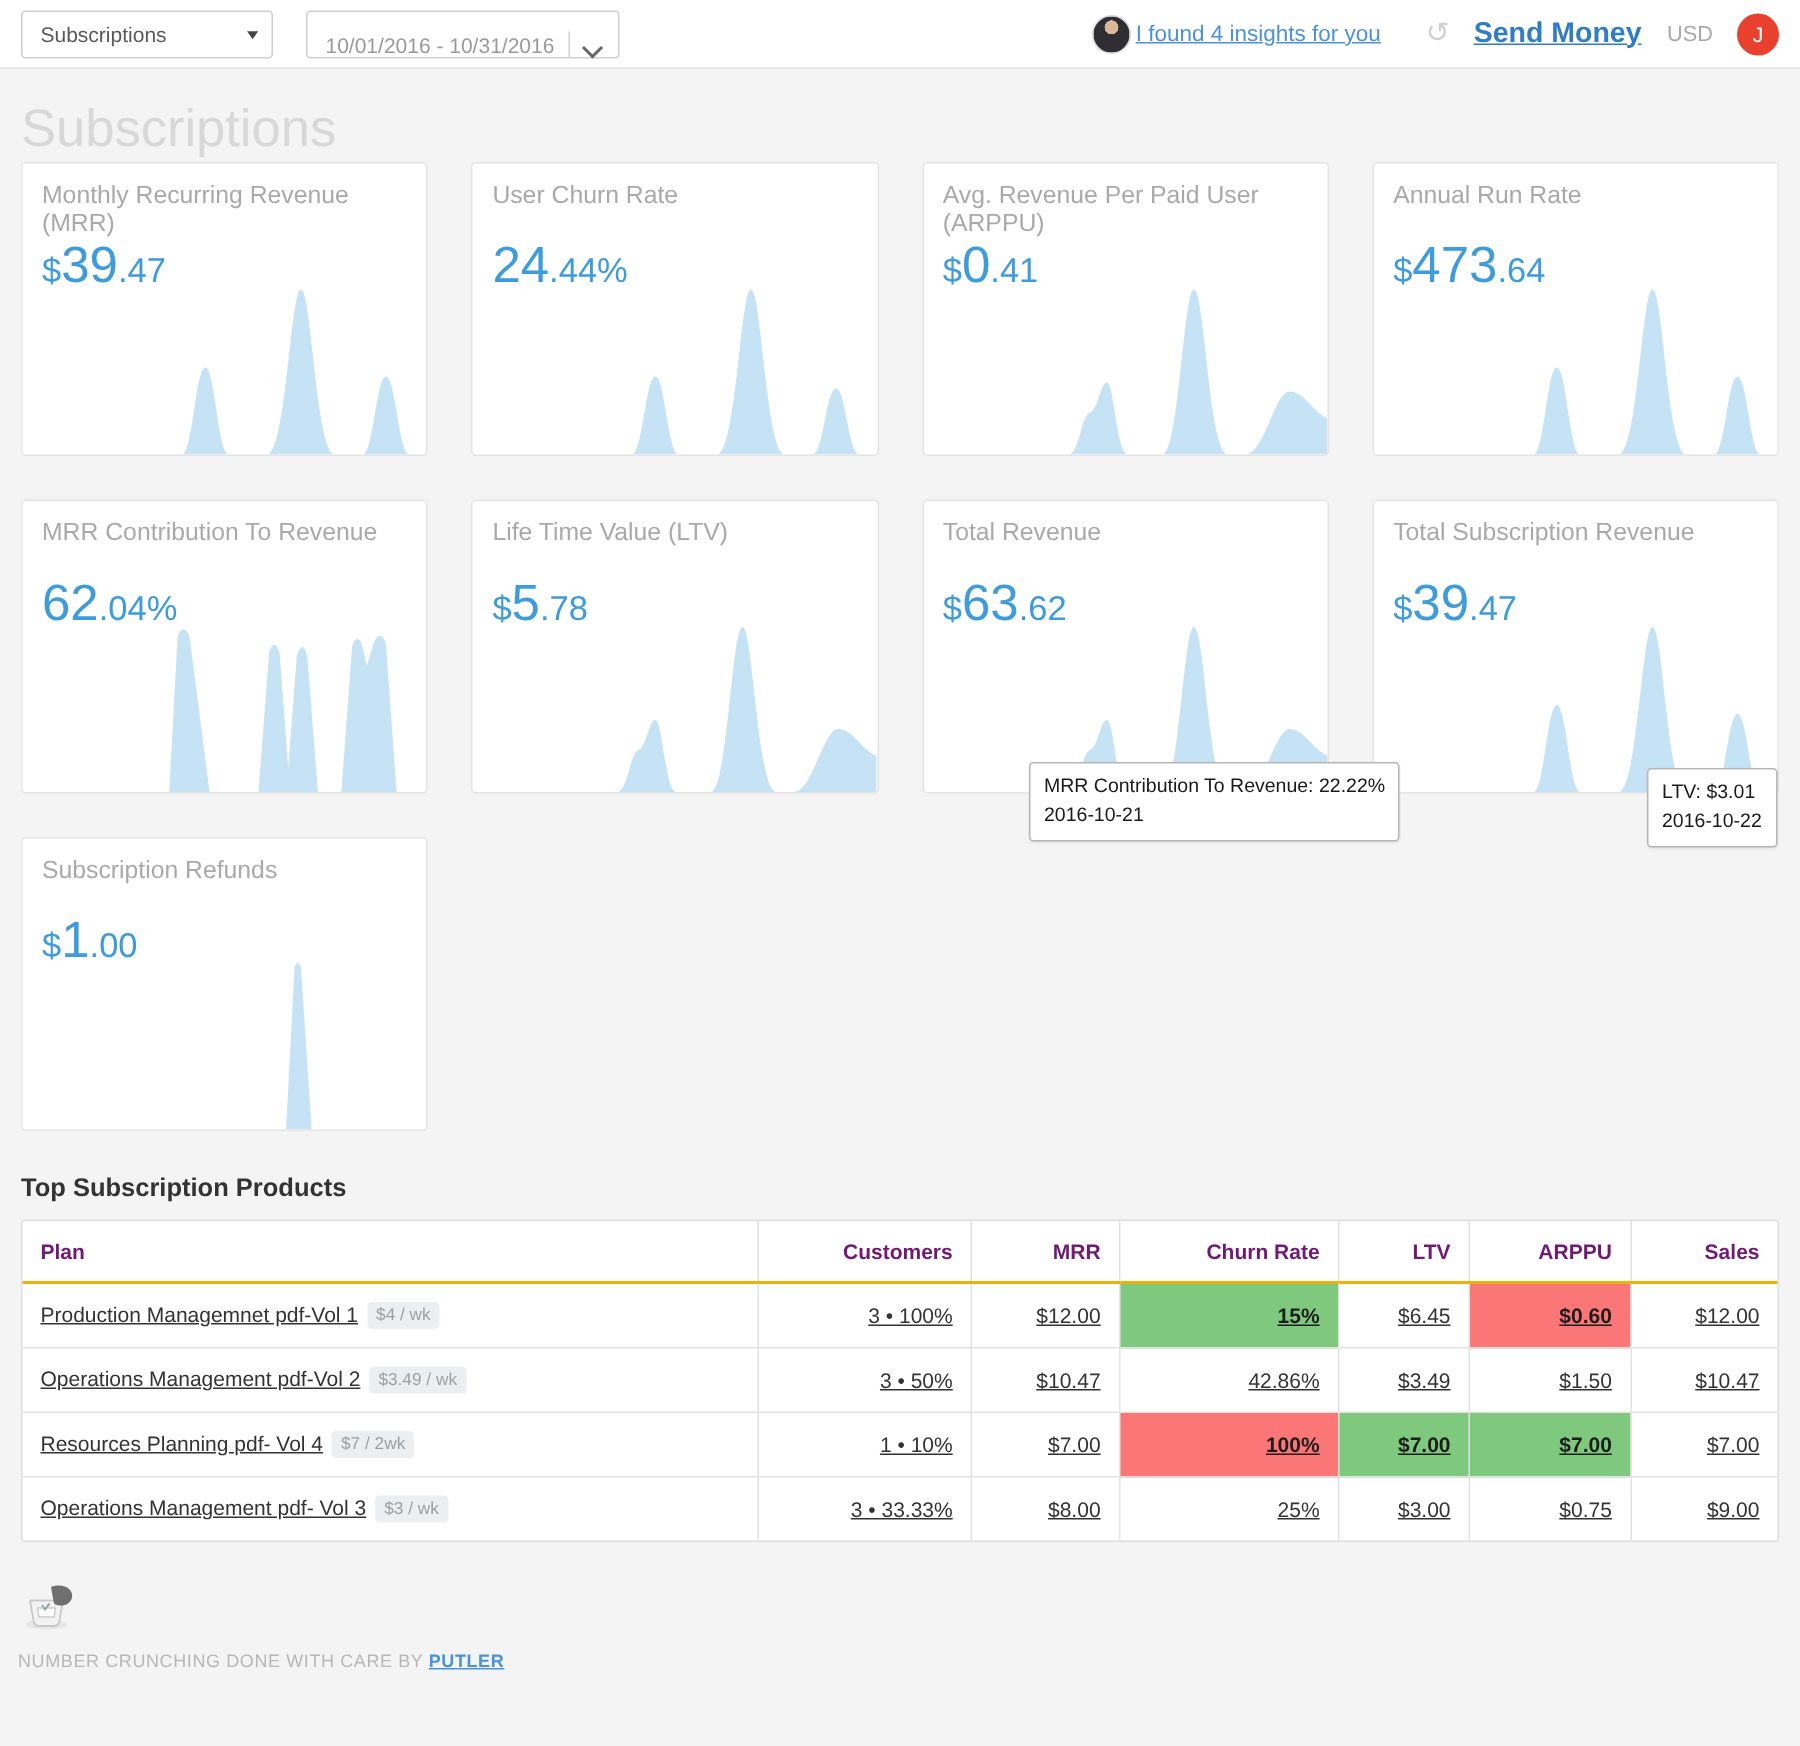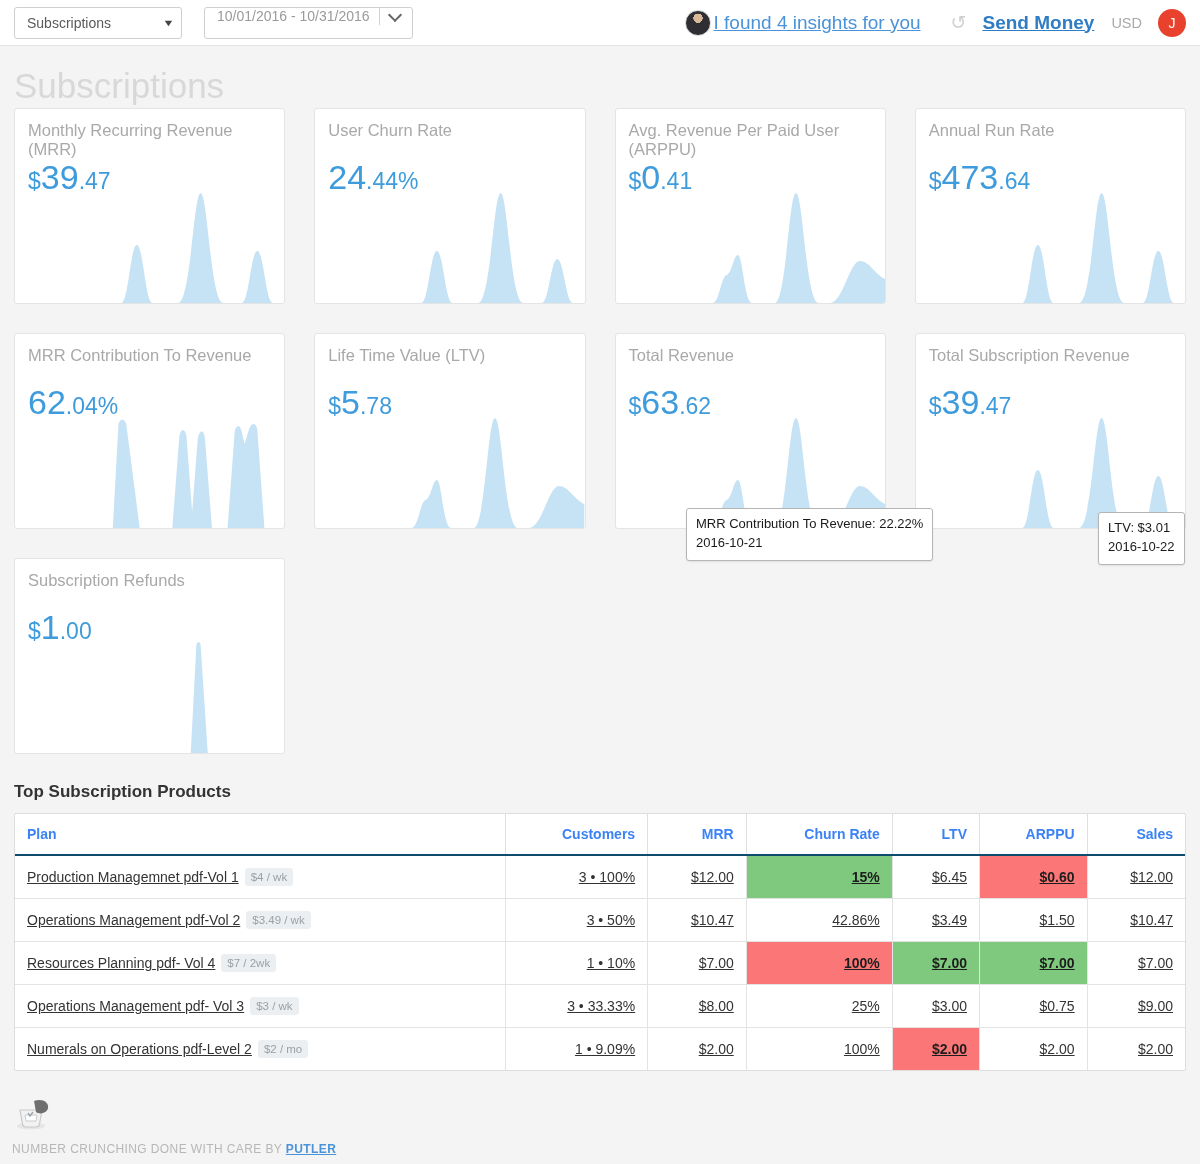--- a/index.html
+++ b/index.html
@@ -40,21 +40,21 @@
     transform: scaleX(1.4);
   }
   .date-box {
     margin-left: 22px;
     height: 32px;
     min-width: 202px;
     border: 1px solid #cfcfcf;
     border-radius: 3px;
     background: #fff;
     display: flex;
-    align-items: flex-start;
+    align-items: flex-end;
     padding: 0 10px 0 12px;
     font-size: 14px;
     color: #9a9a9a;
     gap: 9px;
   }
   .date-sep {
     width: 1px;
     height: 17px;
     background: #d2d2d2;
   }
@@ -83,21 +83,21 @@
     background:
       radial-gradient(circle at 50% 30%, #d9b99a 0 22%, transparent 23%),
       linear-gradient(#2f2f33 0 100%);
     border: 1px solid #d8d8d8;
     overflow: hidden;
     position: relative;
     flex: none;
   }
   .insights-link {
     color: #4a93d9;
-    font-size: 19px;
+    font-size: 15px;
     margin-left: 3px;
     white-space: nowrap;
   }
   .refresh-icon {
     margin-left: 30px;
     color: #d0d0d0;
     font-size: 19px;
     line-height: 1;
   }
   .send-money {
@@ -222,24 +222,24 @@
     border-radius: 2px;
   }
   table {
     width: 100%;
     border-collapse: collapse;
     font-size: 14px;
   }
   thead th {
     font-size: 14px;
     font-weight: bold;
-    color: #3b82f6;
+    color: #701a75;
     text-align: right;
     padding: 12px 12px;
-    border-bottom: 2px solid #0c4a6e;
+    border-bottom: 2px solid #eab308;
     border-right: 1px solid #e0e0e0;
     white-space: nowrap;
   }
   thead th:last-child { border-right: none; }
   thead th.plan-col { text-align: left; width: 490px; }
   tbody td {
     padding: 12px 12px;
     text-align: right;
     color: #333;
     border-bottom: 1px solid #e3e3e3;
@@ -455,29 +455,20 @@
         </tr>
         <tr>
           <td class="plan-cell"><span>Operations Management pdf- Vol 3</span><span class="price-tag">$3 / wk</span></td>
           <td>3 • 33.33%</td>
           <td>$8.00</td>
           <td>25%</td>
           <td>$3.00</td>
           <td>$0.75</td>
           <td>$9.00</td>
         </tr>
-        <tr>
-          <td class="plan-cell"><span>Numerals on Operations pdf-Level 2</span><span class="price-tag">$2 / mo</span></td>
-          <td>1 • 9.09%</td>
-          <td>$2.00</td>
-          <td>100%</td>
-          <td class="hl-red">$2.00</td>
-          <td>$2.00</td>
-          <td>$2.00</td>
-        </tr>
       </tbody>
   </table>
 </div>
 
 <div class="footer">
   <span class="cup-icon">
     <svg width="40" height="34" viewBox="0 0 40 34" aria-hidden="true">
       <ellipse cx="19" cy="29" rx="14" ry="3.4" fill="#e6e6e6"></ellipse>
       <path d="M8,13 L30,13 L27.5,27 C27.2,29 25.6,30 23.6,30 L14.4,30 C12.4,30 10.8,29 10.5,27 Z" fill="#f2f2f2" stroke="#c9c9c9" stroke-width="1.2"></path>
       <path d="M22,4 C30,1 37,5 36,11 C35,16 28,18 24,15 Z" fill="#6f6f6f"></path>

